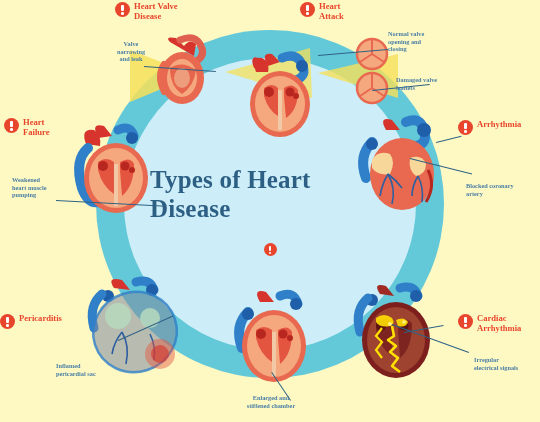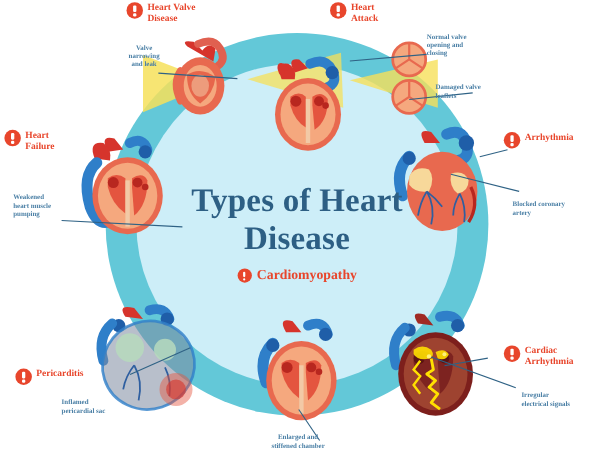--- a/index.html
+++ b/index.html
@@ -1,27 +1,27 @@
 <!DOCTYPE html>
 <html><head>
 <meta charset="utf-8">
 <style>
   html,body{margin:0;padding:0;background:#000;}
   body{width:540px;height:422px;overflow:hidden;
        font-family:"Liberation Serif",serif;}
-  #stage{position:relative;width:540px;height:422px;background:#ffffff;}
+  #stage{position:relative;width:540px;height:422px;background:#fef9c3;}
 
   
   .ring-outer{position:absolute;left:96px;top:30px;width:348px;height:348px;
      border-radius:50%;background:#63c8d8;}
   .ring-inner{position:absolute;left:124px;top:58px;width:292px;height:292px;
      border-radius:50%;background:#cdeef8;}
 
-  .title{position:absolute;left:150px;top:166px;width:240px;text-align:center;
-     color:#2d5f84;font-weight:bold;font-size:30px;line-height:1.14;
+  .title{position:absolute;left:150px;top:166px;width:240px;
+     color:#2d5f84;font-weight:bold;font-size:25px;line-height:1.14;
      font-family:"Liberation Serif",serif;letter-spacing:.2px;}
 
   .center-tag{position:absolute;left:150px;top:243px;width:240px;
      display:flex;align-items:center;justify-content:center;gap:5px;}
   .center-tag .tag-txt{color:#e8462c;font-weight:bold;font-size:12.5px;
      font-family:"Liberation Serif",serif;}
 
   
   .badge{width:15px;height:15px;border-radius:50%;background:#e8462c;
      flex:0 0 auto;position:relative;}
@@ -225,21 +225,21 @@
     <span class="badge"></span>
     <span class="txt">Heart
 Failure</span>
   </div>
 
   <div class="cond" style="left:458px;top:120px;">
     <span class="badge"></span>
     <span class="txt">Arrhythmia</span>
   </div>
 
-  <div class="cond" style="left:14px;top:314px;margin-top:21px;">
+  <div class="cond" style="left:0;top:314px;">
     <span class="badge"></span>
     <span class="txt">Pericarditis</span>
   </div>
 
   <div class="cond" style="left:458px;top:314px;">
     <span class="badge"></span>
     <span class="txt">Cardiac
 Arrhythmia</span>
   </div>
 
@@ -268,16 +268,15 @@
 stiffened chamber</div>
 
   <div class="anno" style="left:474px;top:356px;width:62px;">Irregular
 electrical signals</div>
 
   <div class="title" style="white-space:pre-line;">Types of Heart
 Disease</div>
 
   <div class="center-tag">
     <span class="badge sm"></span>
-    <span class="tag-txt">Cardiomyopathy</span>
   </div>
 
 </div>
 
 </body></html>

